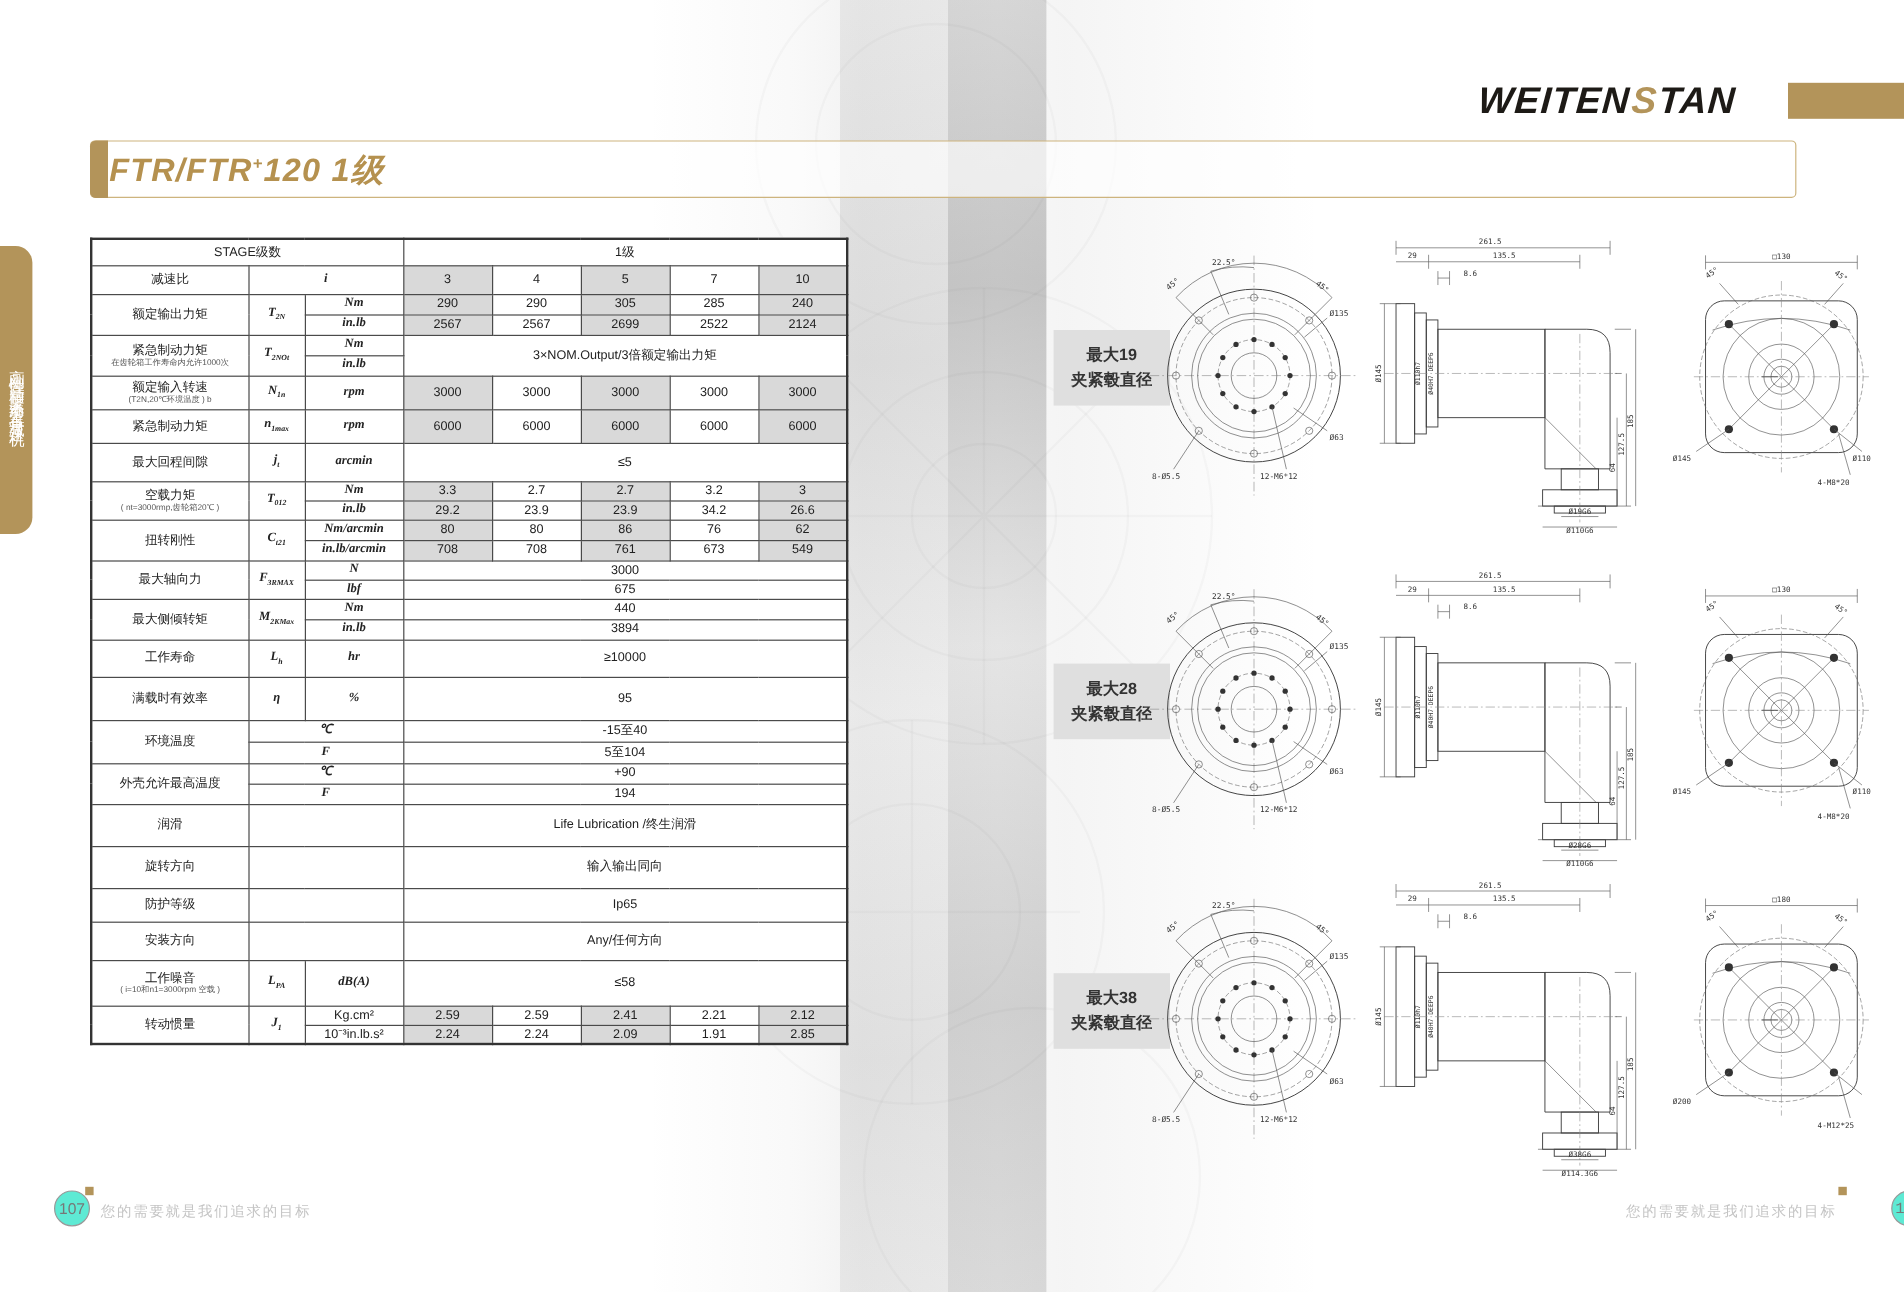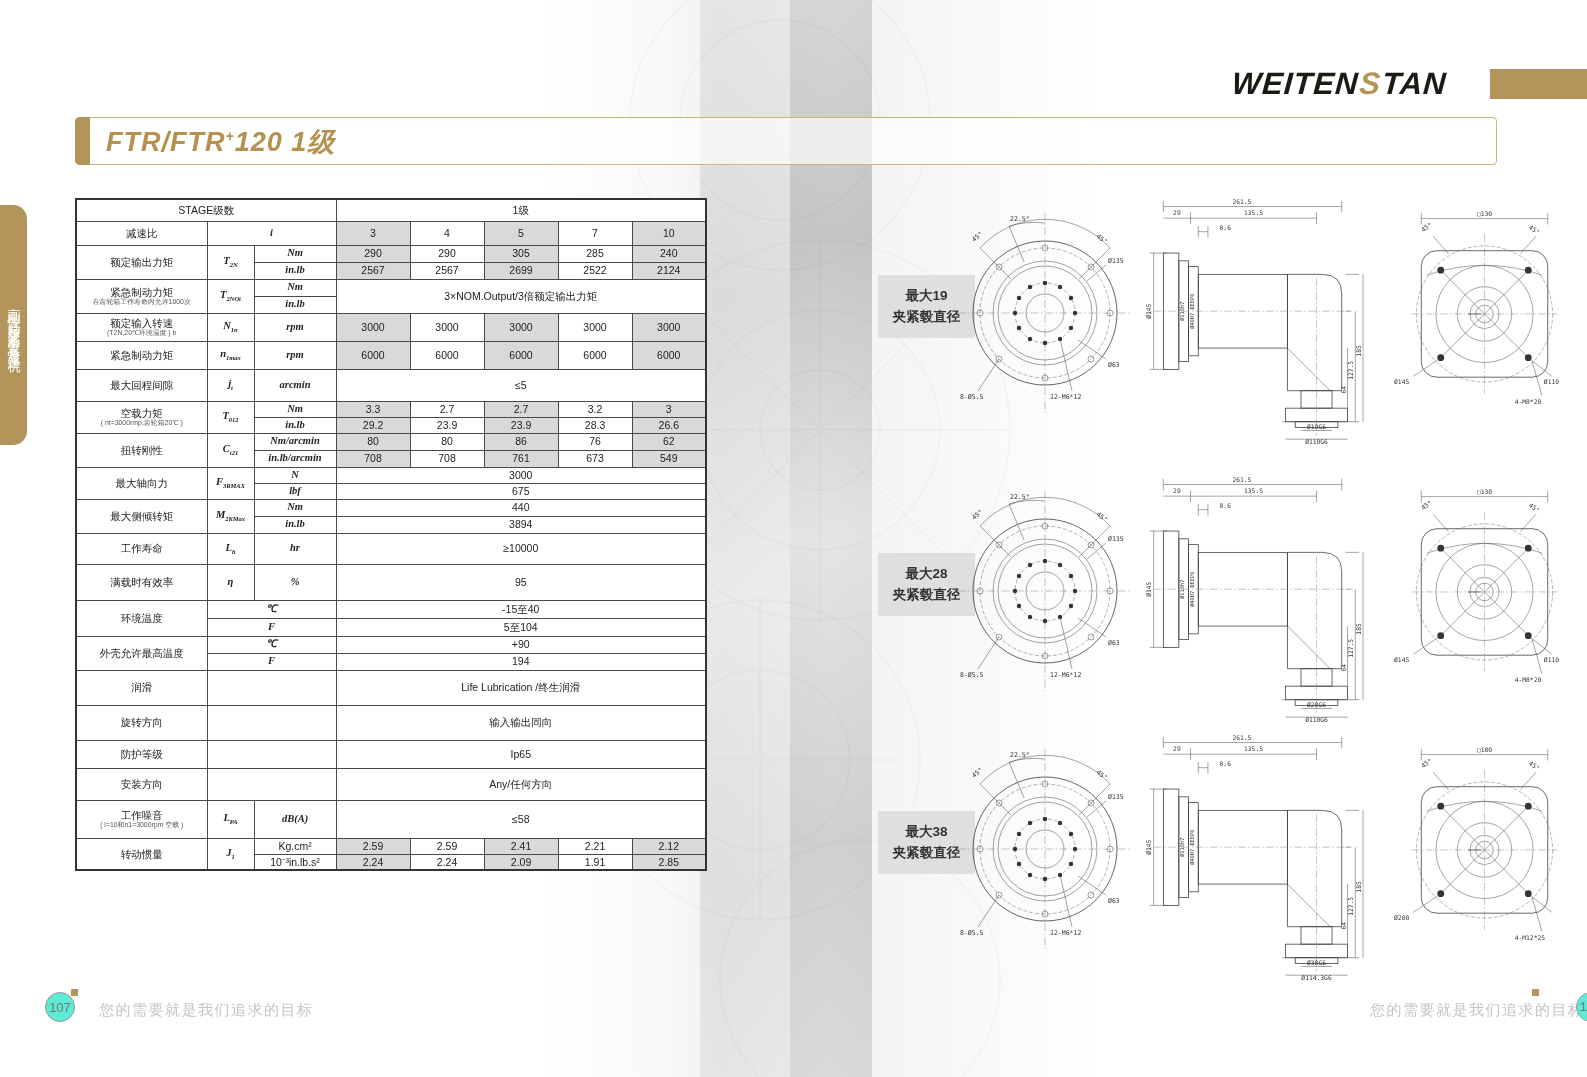--- a/index.html
+++ b/index.html
@@ -15,21 +15,21 @@
   .bg-gears{position:absolute;left:560px;top:0;pointer-events:none;opacity:.55;}
   
   .logo{position:absolute;left:1232px;top:66px;font-size:31px;font-weight:bold;font-style:italic;
         letter-spacing:1px;transform:skewX(-4deg);color:#1d1a16;white-space:nowrap;}
   .logo .gold-s{color:#b3945a;padding:0 1px;}
   .logo-block{position:absolute;left:1490px;top:69px;width:97px;height:30px;background:#b3945a;}
   .title-bar{position:absolute;left:75px;top:117px;width:1420px;height:46px;border:1px solid #cdb47e;
              border-radius:4px;background:rgba(255,255,255,.65);}
   .title-accent{position:absolute;left:75px;top:117px;width:15px;height:48px;background:#b3945a;
                 border-radius:5px 0 0 5px;}
-  .page-title{position:absolute;left:106px;top:124px;font-size:27px;font-weight:bold;font-style:italic;
+  .page-title{position:absolute;left:91px;top:124px;font-size:27px;font-weight:bold;font-style:italic;
               color:#b5914f;letter-spacing:1px;white-space:nowrap;}
   .page-title sup{font-size:14px;}
   
   .side-tab{position:absolute;left:0;top:205px;width:27px;height:240px;background:#b3945a;
             border-radius:0 14px 14px 0;display:flex;align-items:center;justify-content:center;}
   .side-tab span{writing-mode:vertical-rl;color:#fff;font-size:13px;letter-spacing:4px;}
   
   table.spec{position:absolute;left:75px;top:198px;width:630px;border-collapse:collapse;
              table-layout:fixed;background:#fff;border:2px solid #333;}
   table.spec td{border:1px solid #4a4a4a;text-align:center;vertical-align:middle;padding:0 1px;
@@ -58,21 +58,21 @@
   svg .t55{font-size:5.5px;}
   svg .ln{stroke:#3d3d3d;stroke-width:.8;fill:none;}
   svg .thin{stroke:#555;stroke-width:.55;fill:none;}
   svg .dash{stroke:#666;stroke-width:.5;fill:none;stroke-dasharray:4 2;}
   svg .cl{stroke:#888;stroke-width:.5;fill:none;stroke-dasharray:8 2.5 1.5 2.5;}
   svg .dot{fill:#333;stroke:none;}
   
   .pg-circle{position:absolute;width:28px;height:28px;border:1.5px solid #999;border-radius:50%;
              display:flex;align-items:center;justify-content:center;font-size:13px;color:#777;background:#5eead4;}
   .pg-dot{position:absolute;width:7px;height:7px;background:#b3945a;}
-  .slogan{position:absolute;font-size:15px;color:#c4c4c4;letter-spacing:1.5px;white-space:nowrap;margin-left:15px;}
+  .slogan{position:absolute;font-size:12px;color:#c4c4c4;letter-spacing:1.5px;white-space:nowrap;}
 </style>
 </head>
 <body>
 
 <div class="bg-wash"></div>
 <div class="gutter1"></div>
 <div class="gutter2"></div>
 <svg class="bg-gears" width="560" height="1077">
   <g stroke="rgba(60,60,60,0.06)" fill="none" stroke-width="2">
     <circle cx="220" cy="120" r="150"></circle>
@@ -192,21 +192,21 @@
         <td>2.7</td>
         <td class="g">2.7</td>
         <td>3.2</td>
         <td class="g">3</td>
       </tr>
 <tr class="h16">
         <td class="unit">in.lb</td>
         <td class="g">29.2</td>
         <td>23.9</td>
         <td class="g">23.9</td>
-        <td>28.3</td>
+        <td>34.2</td>
         <td class="g">26.6</td>
       </tr>
 
 <tr class="h17 grp">
         <td rowspan="2" class="lbl">扭转刚性</td>
         <td rowspan="2" class="sym"><span>C</span><sub>t21</sub></td>
         <td class="unit">Nm/arcmin</td>
         <td class="g">80</td>
         <td>80</td>
         <td class="g">86</td>

